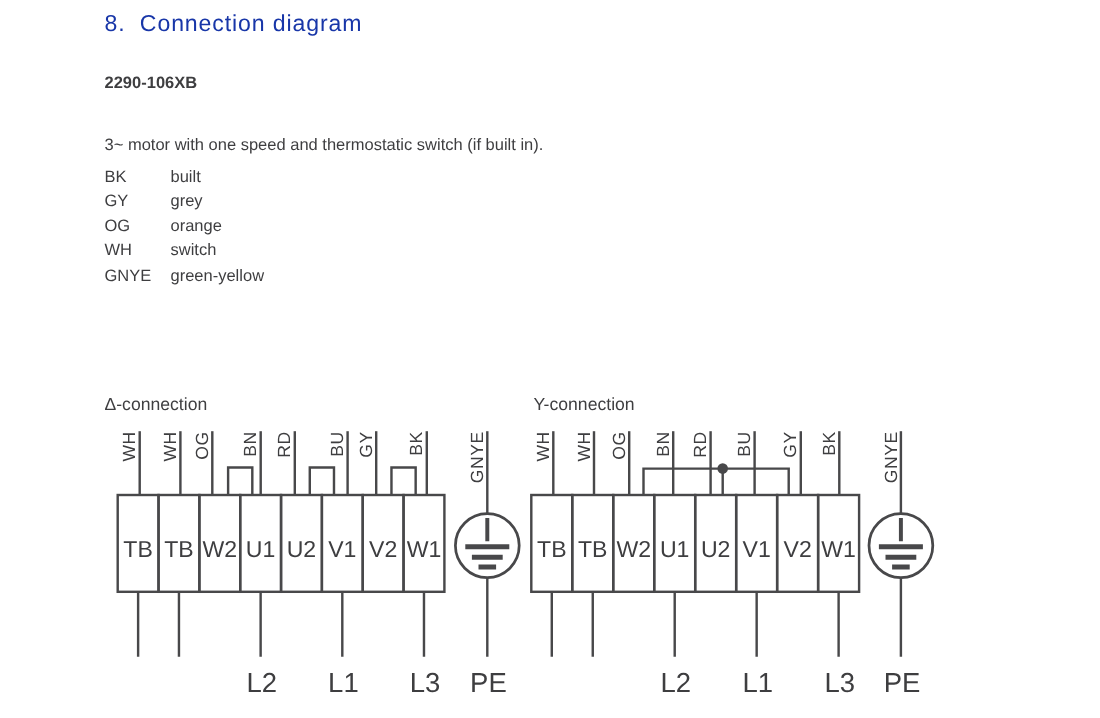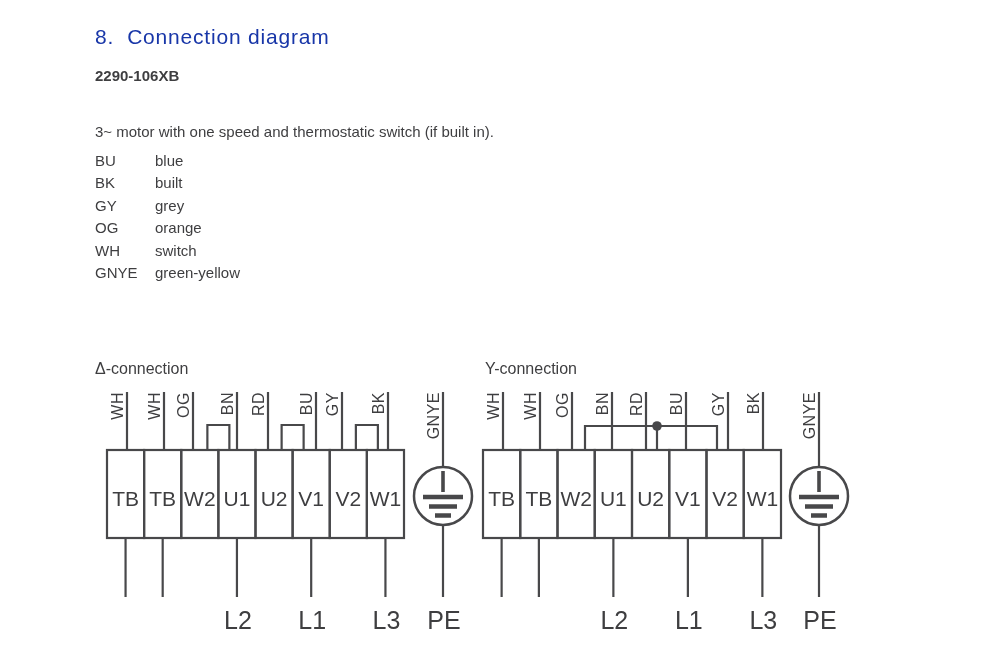--- a/index.html
+++ b/index.html
@@ -5,21 +5,21 @@
   html,body{margin:0;padding:0;}
   body{
     width:1000px;height:653px;
     background:#ffffff;
     font-family:"Liberation Sans", sans-serif;
     position:relative;
     overflow:hidden;
   }
   .page{position:absolute;inset:0;width:1000px;height:653px;background:#fff;}
   .heading{
-    position:absolute;left:95px;top:25px;
+    position:absolute;left:95px;top:10px;
     font-size:21px;letter-spacing:0.8px;
     color:var(--heading-color,#1836a8);
     white-space:nowrap;
   }
   .heading .num{margin-right:13px;}
   .model{
     position:absolute;left:95px;top:67px;
     font-size:15px;font-weight:bold;
     color:var(--text-color,#3e3e40);
   }
@@ -51,21 +51,20 @@
 
   <div class="heading">
     <span class="num">8.</span><span>Connection diagram</span>
   </div>
 
   <div class="model">2290-106XB</div>
 
   <div class="desc">3~ motor with one speed and thermostatic switch (if built in).</div>
 
   <div class="legend">
-    <div class="row"><span class="abbr">BU</span><span>blue</span></div>
     <div class="row"><span class="abbr">BK</span><span>built</span></div>
     <div class="row"><span class="abbr">GY</span><span>grey</span></div>
     <div class="row"><span class="abbr">OG</span><span>orange</span></div>
     <div class="row"><span class="abbr">WH</span><span>switch</span></div>
     <div class="row"><span class="abbr">GNYE</span><span>green-yellow</span></div>
   </div>
 
   <div class="diag-title delta">Δ-connection</div>
   <div class="diag-title wye">Y-connection</div>
 

